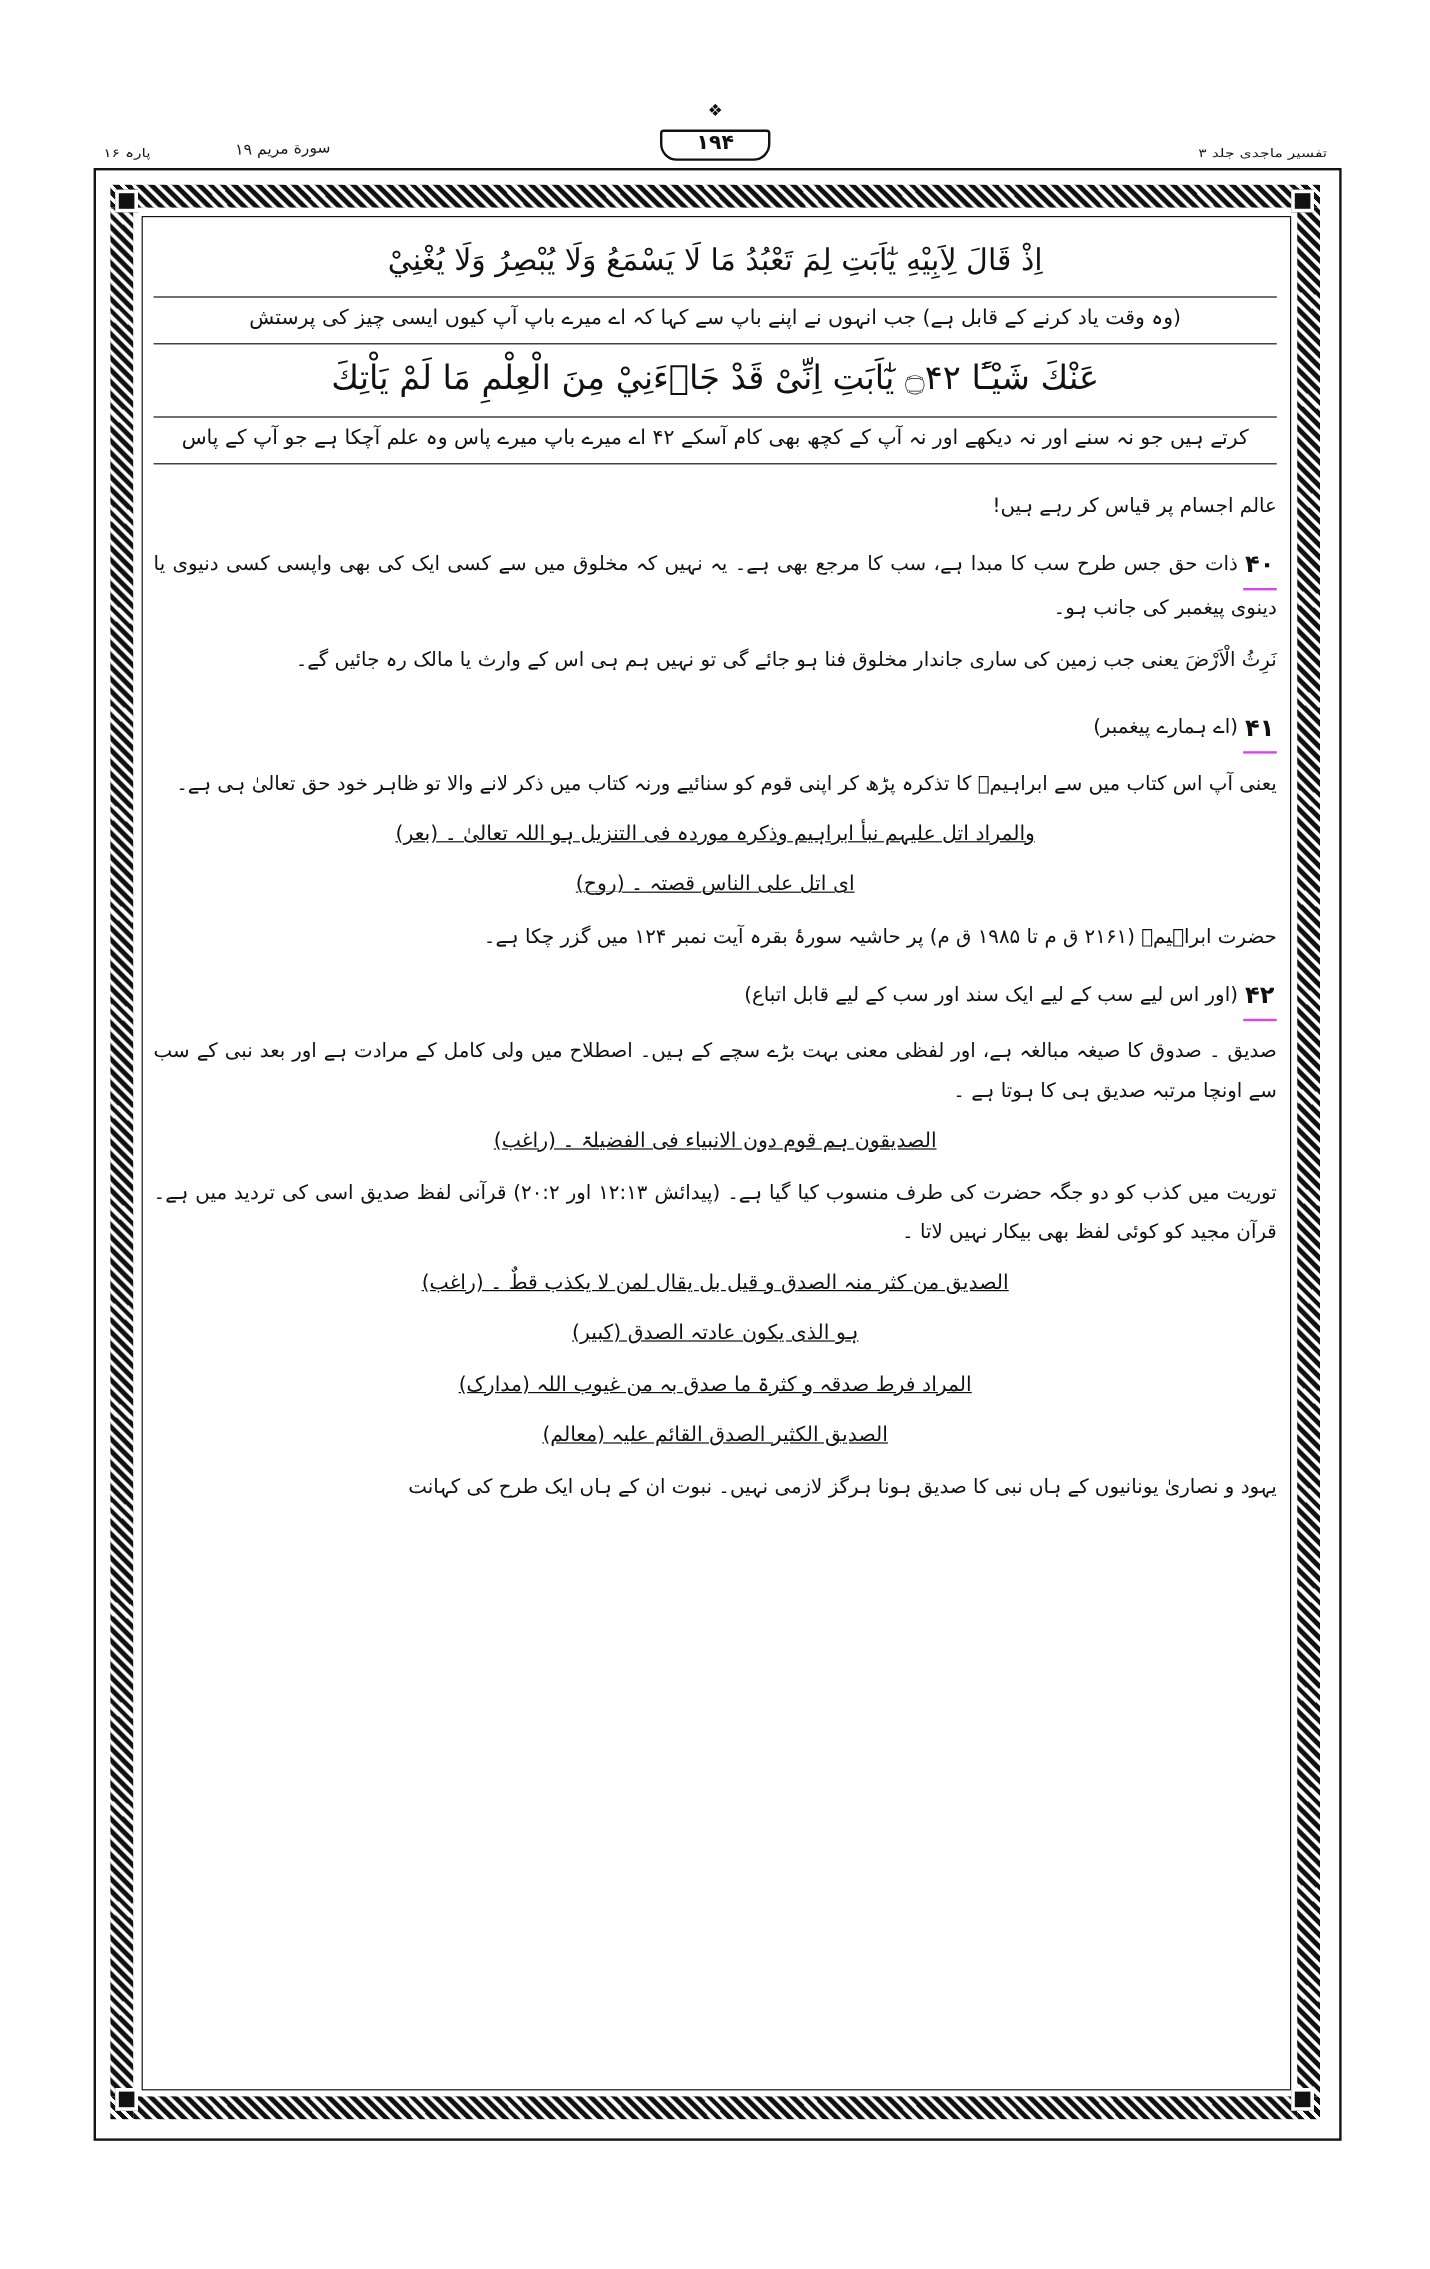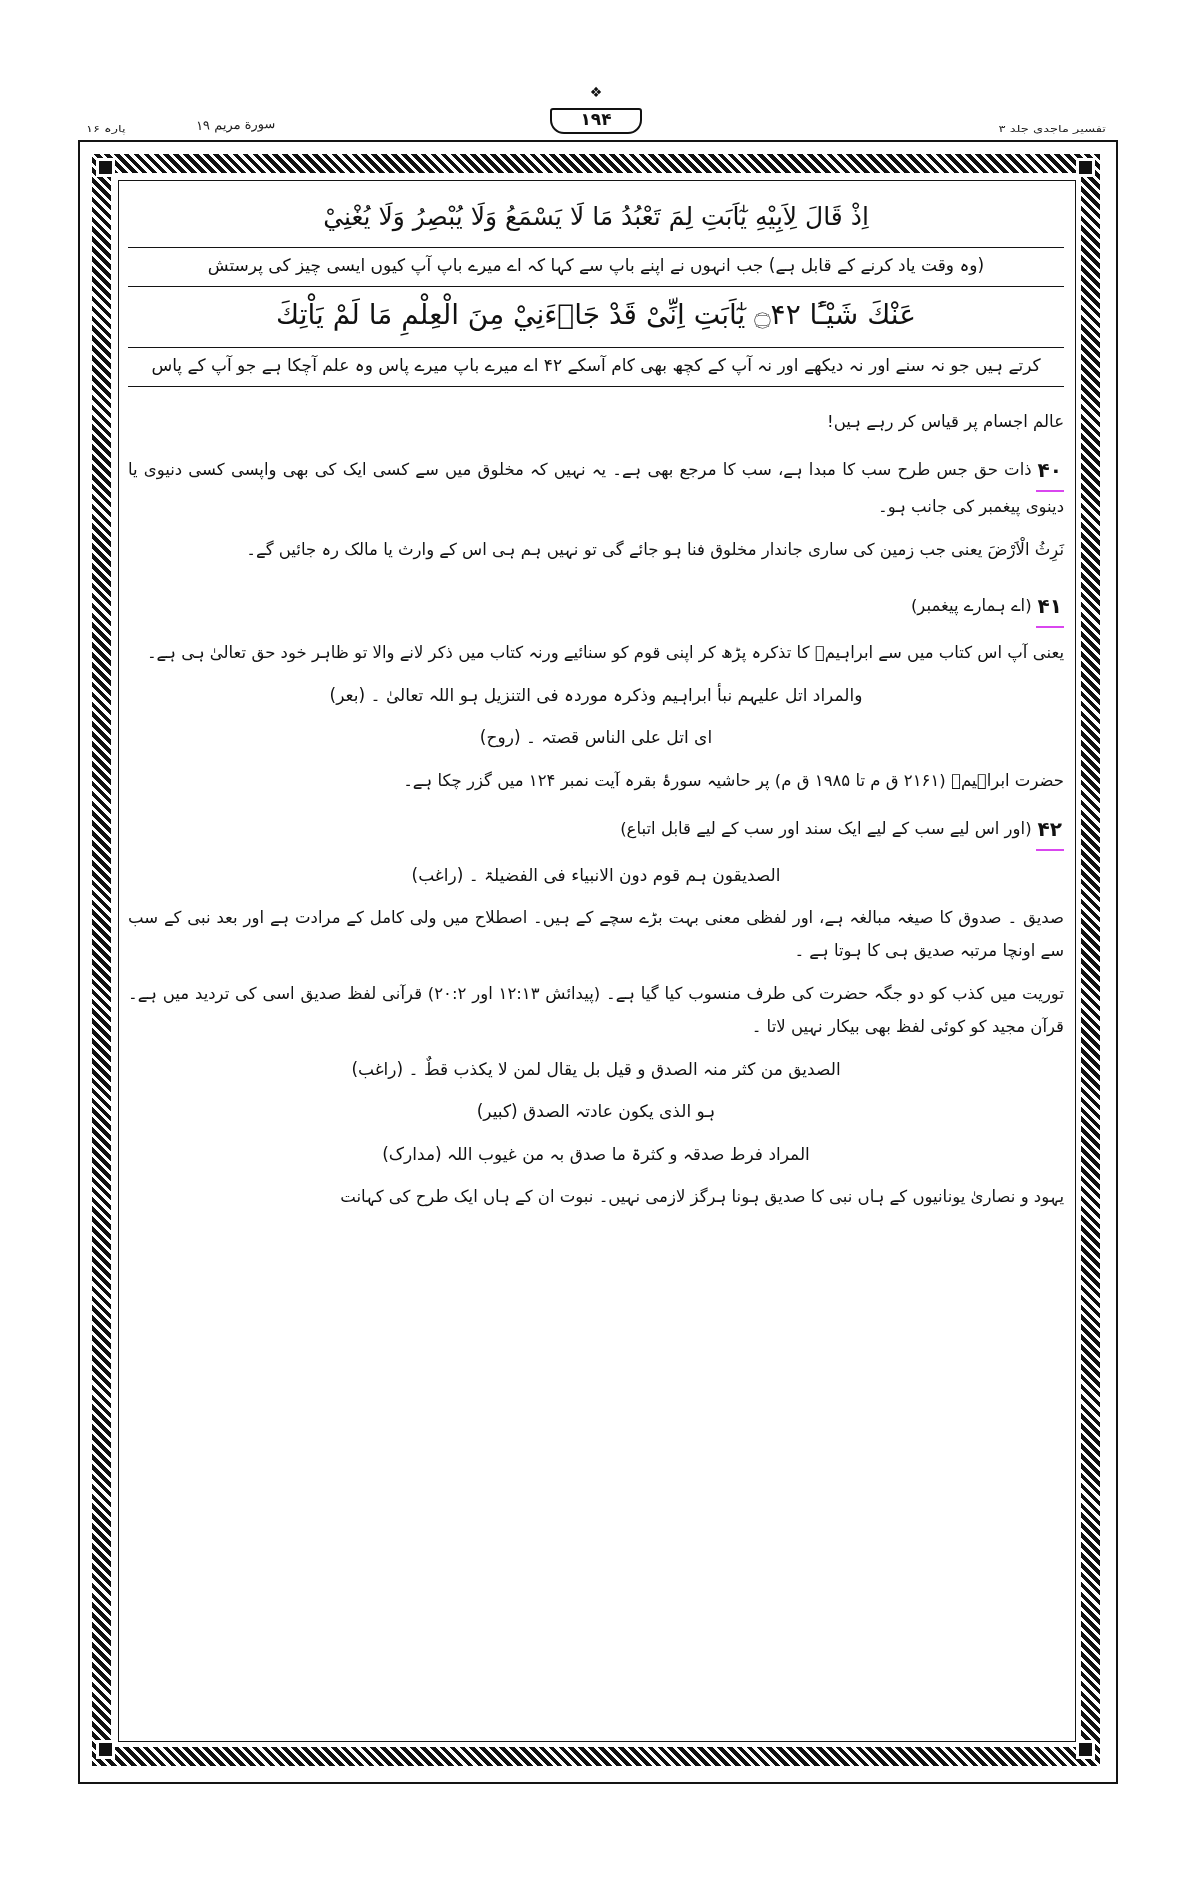--- a/index.html
+++ b/index.html
@@ -183,20 +183,21 @@
     margin: 0 0 10px 0;
     text-align: justify;
     text-align-last: right;
   }
   .p.right  { text-align: left;  text-align-last: right; }
   .p.arabic {
     font-size: 17px;
     text-align: right;
     text-align-last: center;
     line-height: 1.9;
+    text-decoration: underline;
   }
   .num-marker {
     font-weight: bold;
     font-size: 20px;
     border-bottom: 2px solid #d946ef;
     padding: 0 2px;
     margin-left: 4px;
     display: inline-block;
     transform: translateY(2px);
   }
@@ -258,27 +259,28 @@
 
       <p class="p arabic">والمراد اتل علیہم نبأ ابراہیم وذکرہ موردہ فی التنزیل ہو اللہ تعالیٰ ۔ (بعر)</p>
       <p class="p arabic">ای اتل علی الناس قصتہ ۔ (روح)</p>
 
       <p class="p">حضرت ابراہیمؑ (۲۱۶۱ ق م تا ۱۹۸۵ ق م) پر حاشیہ سورۂ بقرہ آیت نمبر ۱۲۴ میں گزر چکا ہے۔</p>
 
       <p class="p">
         <span class="num-marker">۴۲</span><span>(اور اس لیے سب کے لیے ایک سند اور سب کے لیے قابل اتباع)</span>
       </p>
 
+      <p class="p">صدیق ۔ صدوق کا صیغہ مبالغہ ہے، اور لفظی معنی بہت بڑے سچے کے ہیں۔ اصطلاح میں ولی کامل کے مرادت ہے اور بعد نبی کے سب سے اونچا مرتبہ صدیق ہی کا ہوتا ہے ۔</p>
+
       <p class="p arabic">الصدیقون ہم قوم دون الانبیاء فی الفضیلۃ ۔ (راغب)</p>
-
-      <p class="p">صدیق ۔ صدوق کا صیغہ مبالغہ ہے، اور لفظی معنی بہت بڑے سچے کے ہیں۔ اصطلاح میں ولی کامل کے مرادت ہے اور بعد نبی کے سب سے اونچا مرتبہ صدیق ہی کا ہوتا ہے ۔</p>
 
       <p class="p">توریت میں کذب کو دو جگہ حضرت کی طرف منسوب کیا گیا ہے۔ (پیدائش ۱۲:۱۳ اور ۲۰:۲) قرآنی لفظ صدیق اسی کی تردید میں ہے۔ قرآن مجید کو کوئی لفظ بھی بیکار نہیں لاتا ۔</p>
 
       <p class="p arabic">الصدیق من کثر منہ الصدق و قیل بل یقال لمن لا یکذب قطٌ ۔ (راغب)</p>
       <p class="p arabic">ہو الذی یکون عادتہ الصدق (کبیر)</p>
       <p class="p arabic">المراد فرط صدقہ و کثرۃ ما صدق بہ من غیوب اللہ (مدارک)</p>
+      <p class="p arabic">الصدیق الکثیر الصدق القائم علیہ (معالم)</p>
 
       <p class="p">یہود و نصاریٰ یونانیوں کے ہاں نبی کا صدیق ہونا ہرگز لازمی نہیں۔ نبوت ان کے ہاں ایک طرح کی کہانت</p>
 
     </div>
   </div>
 </div>
 
 </body></html>

